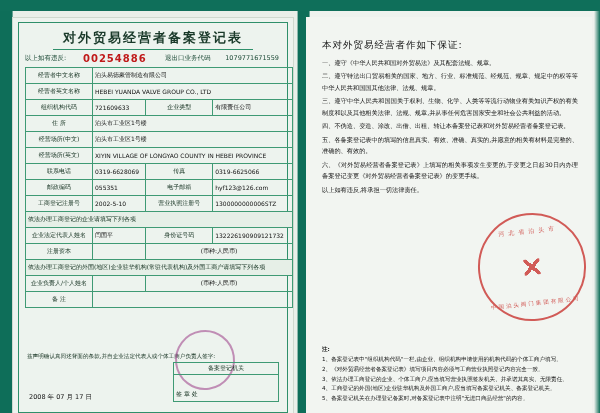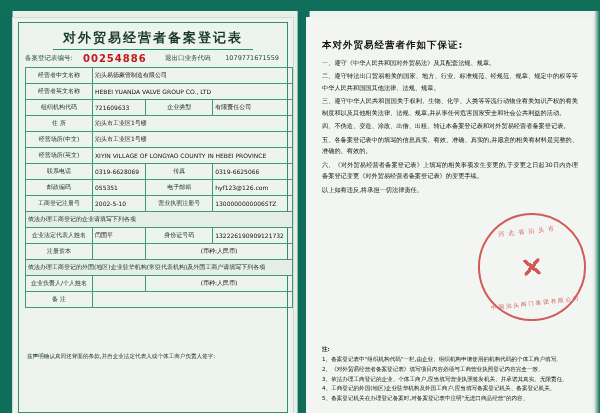--- a/index.html
+++ b/index.html
@@ -80,21 +80,21 @@
     position:absolute;left:4px;bottom:2px;font-size:6.5px;color:#111;
   }
   .stamp-left{
     position:absolute;left:150px;bottom:14px;width:56px;height:56px;
     border:2px solid #9a3b86;border-radius:50%;
     opacity:.55;
     transform:rotate(-8deg);
   }
   
   .r-title{
-    position:absolute;left:16px;top:22px;font-size:9.5px;font-weight:bold;color:#111;
+    position:absolute;left:16px;top:22px;font-size:9.5px;font-weight:normal;color:#111;
     letter-spacing:1px;
   }
   .r-body{
     position:absolute;left:16px;right:14px;top:40px;
     font-size:6.2px;color:#111;line-height:1.85;text-align:justify;
   }
   .r-body p{margin:0 0 2px 0;text-indent:0;}
   .r-sign{
     position:absolute;right:18px;top:212px;font-size:6.5px;color:#111;text-align:left;
   }
@@ -132,21 +132,21 @@
 
 <div class="page">
 
   <div class="left">
     <div class="left-inner">
 
       <div class="title">对外贸易经营者备案登记表</div>
       <div class="title-underline"></div>
 
       <div class="regline">
-        <span class="lbl">备案登记表编号:</span>
+        <span class="lbl">以上如有违反:</span>
         <span class="num">00254886</span>
         <span class="r1">退出口业务代码</span>
         <span class="r2">1079771671559</span>
       </div>
 
       <table class="form">
         <tbody>
             <tr>
           <td class="lab">经营者中文名称</td>
           <td class="val" colspan="3">泊头易德豪管制造有限公司</td>
@@ -218,20 +218,28 @@
 
         <tr>
           <td class="lab taller">备 注</td>
           <td class="val taller" colspan="3"></td>
         </tr>
       </tbody>
         </table>
 
       <div class="note">兹声明确认真同述背面的条款,并自企业法定代表人或个体工商户负责人签字:</div>
 
+      <div class="sign-area">
+        <div class="stamp-left"></div>
+        <div class="sign-box">
+          <div class="hdr">备案登记机关</div>
+          <div class="row">签 章 处</div>
+        </div>
+        <div class="date-line">2008 年 07 月 17 日</div>
+      </div>
 
     </div>
   </div>
 
   <div class="right">
     <div class="r-title">本对外贸易经营者作如下保证:</div>
 
     <div class="r-body">
       <p>一、遵守《中华人民共和国对外贸易法》及其配套法规、规章。</p>
       <p>二、遵守特法出口贸易相关的国家、地方、行业、标准规范、经规范、规章、规定中的权等等中华人民共和国国其他法律、法规、规章。</p>

